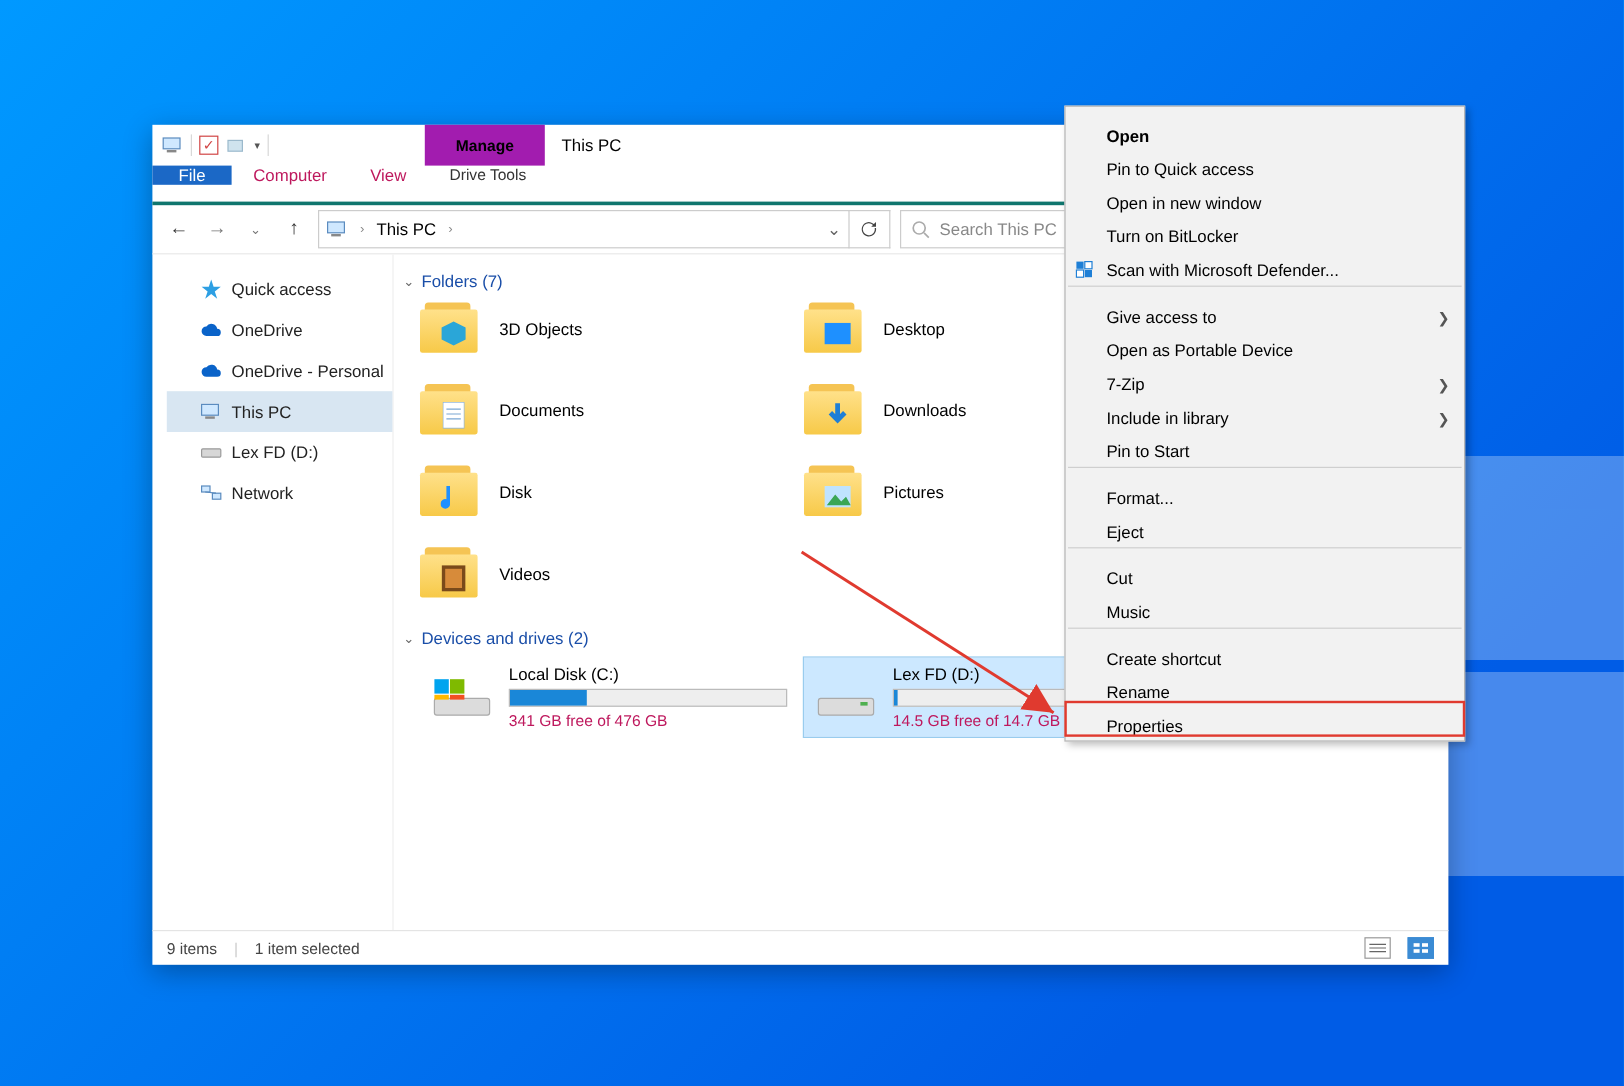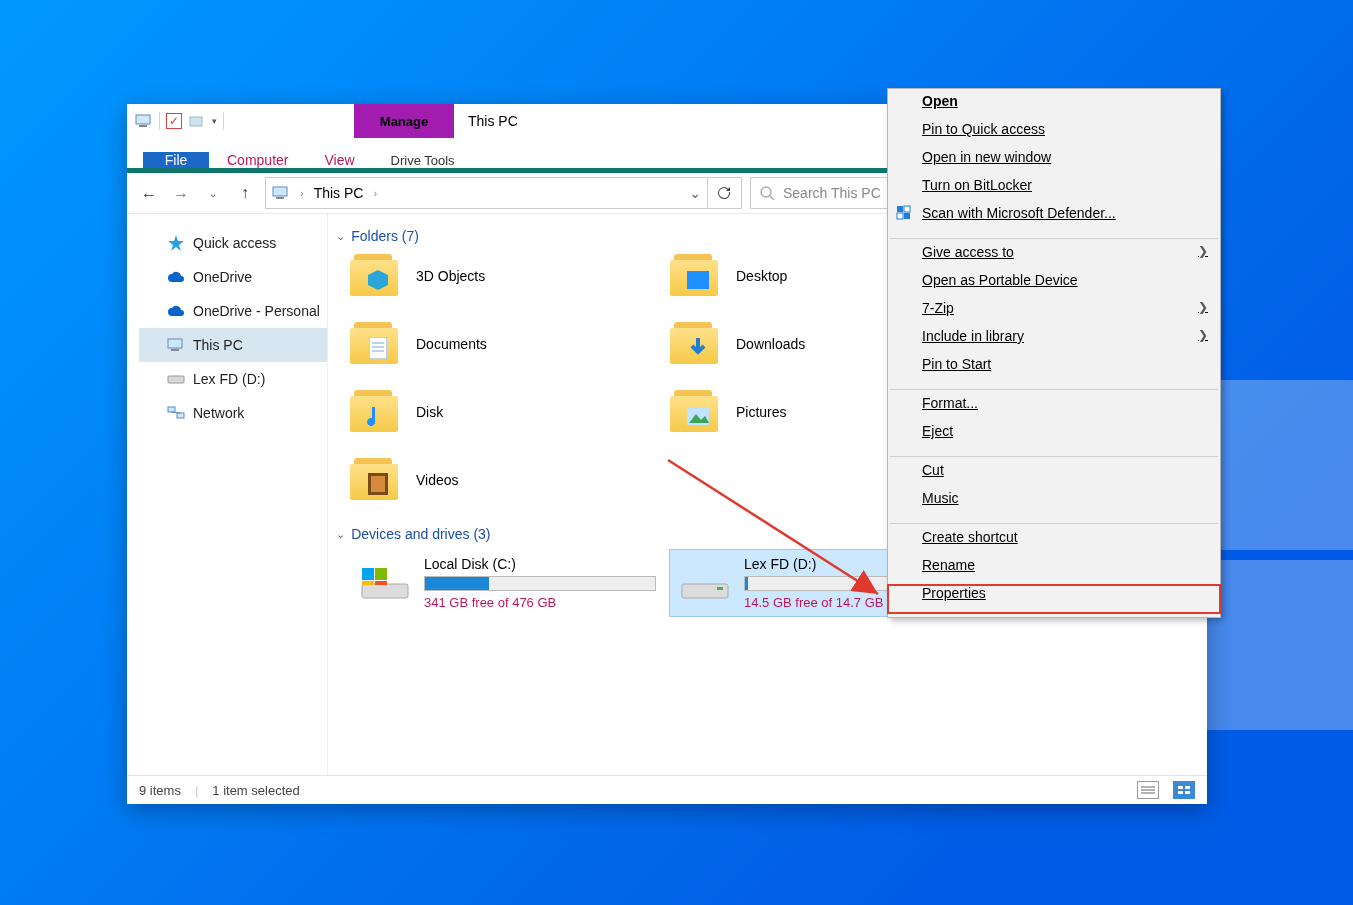--- a/index.html
+++ b/index.html
@@ -15,21 +15,21 @@
   .tb-icon{width:18px;height:14px;display:flex;align-items:center;justify-content:center;}
   .chk-icon{width:14px;height:14px;border:1px solid #d14545;position:relative;display:flex;align-items:center;justify-content:center;color:#d14545;font-size:12px;}
   .chk-icon:after{content:"✓";}
   .sep-v{width:1px;height:18px;background:#d8d8d8;}
   .qat-caret{font-size:9px;color:#555;}
   .ribbon-row{height:34px;display:flex;align-items:stretch;}
   .ribbon-spacer{width:227px;display:flex;}
   .manage-block{width:100px;display:flex;flex-direction:column;align-items:center;}
   .manage-top{flex:1;display:flex;align-items:center;justify-content:center;background:#a21caf;width:100%;font-size:13px;font-weight:bold;}
   .title-area{flex:1;display:flex;align-items:center;padding-left:14px;font-size:14px;}
-  .tabs-row{height:30px;display:flex;align-items:flex-end;border-bottom:5px solid #0f766e;padding-left:16px;}
+  .tabs-row{height:30px;display:flex;align-items:flex-start;border-bottom:3px solid #0f766e;}
   .file-tab{width:66px;background:#1b68c6;color:#fff;display:flex;align-items:center;justify-content:center;font-size:14px;}
   .tab{padding:0 18px;display:flex;align-items:center;font-size:14px;color:#be185d;}
   .drive-tools{width:100px;text-align:center;display:flex;align-items:center;justify-content:center;font-size:13px;color:#333;border-left:0;}
   .addr-row{height:40px;display:flex;align-items:center;gap:8px;padding:0 10px;border-bottom:1px solid #e9e9e9;}
   .nav-btn{width:24px;height:24px;display:flex;align-items:center;justify-content:center;color:#777;font-size:16px;}
   .nav-btn.enabled{color:#333;}
   .addr-bar{flex:1;height:30px;border:1px solid #ccc;display:flex;align-items:center;padding:0 6px;gap:6px;max-width:460px;}
   .pc-mini{width:18px;height:14px;}
   .crumb{font-size:14px;color:#000;}
   .crumb-caret{color:#888;font-size:11px;padding:0 4px;}
@@ -58,21 +58,21 @@
   .drive-icon{width:54px;height:46px;display:flex;align-items:flex-end;}
   .drive-info{flex:1;display:flex;flex-direction:column;gap:4px;}
   .bar{width:230px;height:16px;border:1px solid #bbb;background:#eee;}
   .bar>div{height:100%;background:#1a87d8;}
   .drive-sub{font-size:13px;color:#be185d;}
   .status{height:28px;border-top:1px solid #e4e4e4;display:flex;align-items:center;padding:0 12px;font-size:13px;color:#444;gap:14px;}
   .status .spacer{flex:1;}
   .view-btn{width:20px;height:16px;border:1px solid #999;display:flex;align-items:center;justify-content:center;}
   
   .ctx{position:absolute;left:887px;top:88px;width:332px;background:#f2f2f2;border:1px solid #b5b5b5;box-shadow:3px 3px 6px rgba(0,0,0,.25);padding:4px 0;font-size:14px;}
-  .ctx-item{height:28px;display:flex;align-items:flex-start;padding:0 12px 0 34px;position:relative;text-decoration:underline;}
+  .ctx-item{height:28px;display:flex;align-items:flex-end;padding:0 12px 0 34px;position:relative;}
   .ctx-item .lead{position:absolute;left:6px;width:20px;display:flex;justify-content:center;}
   .ctx-item .arrow{margin-left:auto;color:#555;font-size:12px;}
   .ctx-sep{height:1px;background:#cfcfcf;margin:5px 2px;}
   .ctx-item.bold{font-weight:600;}
   .ctx-item.hl{outline:2px solid #e03a2f;outline-offset:-1px;}
   .arrow-annot{position:absolute;left:660px;top:452px;z-index:5;pointer-events:none;}
 </style>
 </head>
 <body>
 
@@ -296,21 +296,21 @@
                   <rect x="3" y="3" width="14" height="16" fill="#d78b3a"></rect>
                 </svg>
               </div>
             </div>
           <span class="folder-label">Videos</span>
         </div>
       </div>
 
       <div class="group-hdr">
         <span class="caret">⌄</span>
-        <span>Devices and drives (3)</span>
+        <span>Devices and drives (2)</span>
       </div>
       <div class="drives-row">
         <div class="drive">
           <div class="drive-icon">
             <svg width="54" height="40">
                 <rect x="4" y="22" width="46" height="14" rx="2" fill="#dcdcdc" stroke="#aaa"></rect>
                 <rect x="4" y="6" width="12" height="12" fill="#00a4ef"></rect>
                 <rect x="17" y="6" width="12" height="12" fill="#7fba00"></rect>
                 <rect x="4" y="19" width="12" height="4" fill="#ffb900"></rect>
                 <rect x="17" y="19" width="12" height="4" fill="#f25022"></rect>

